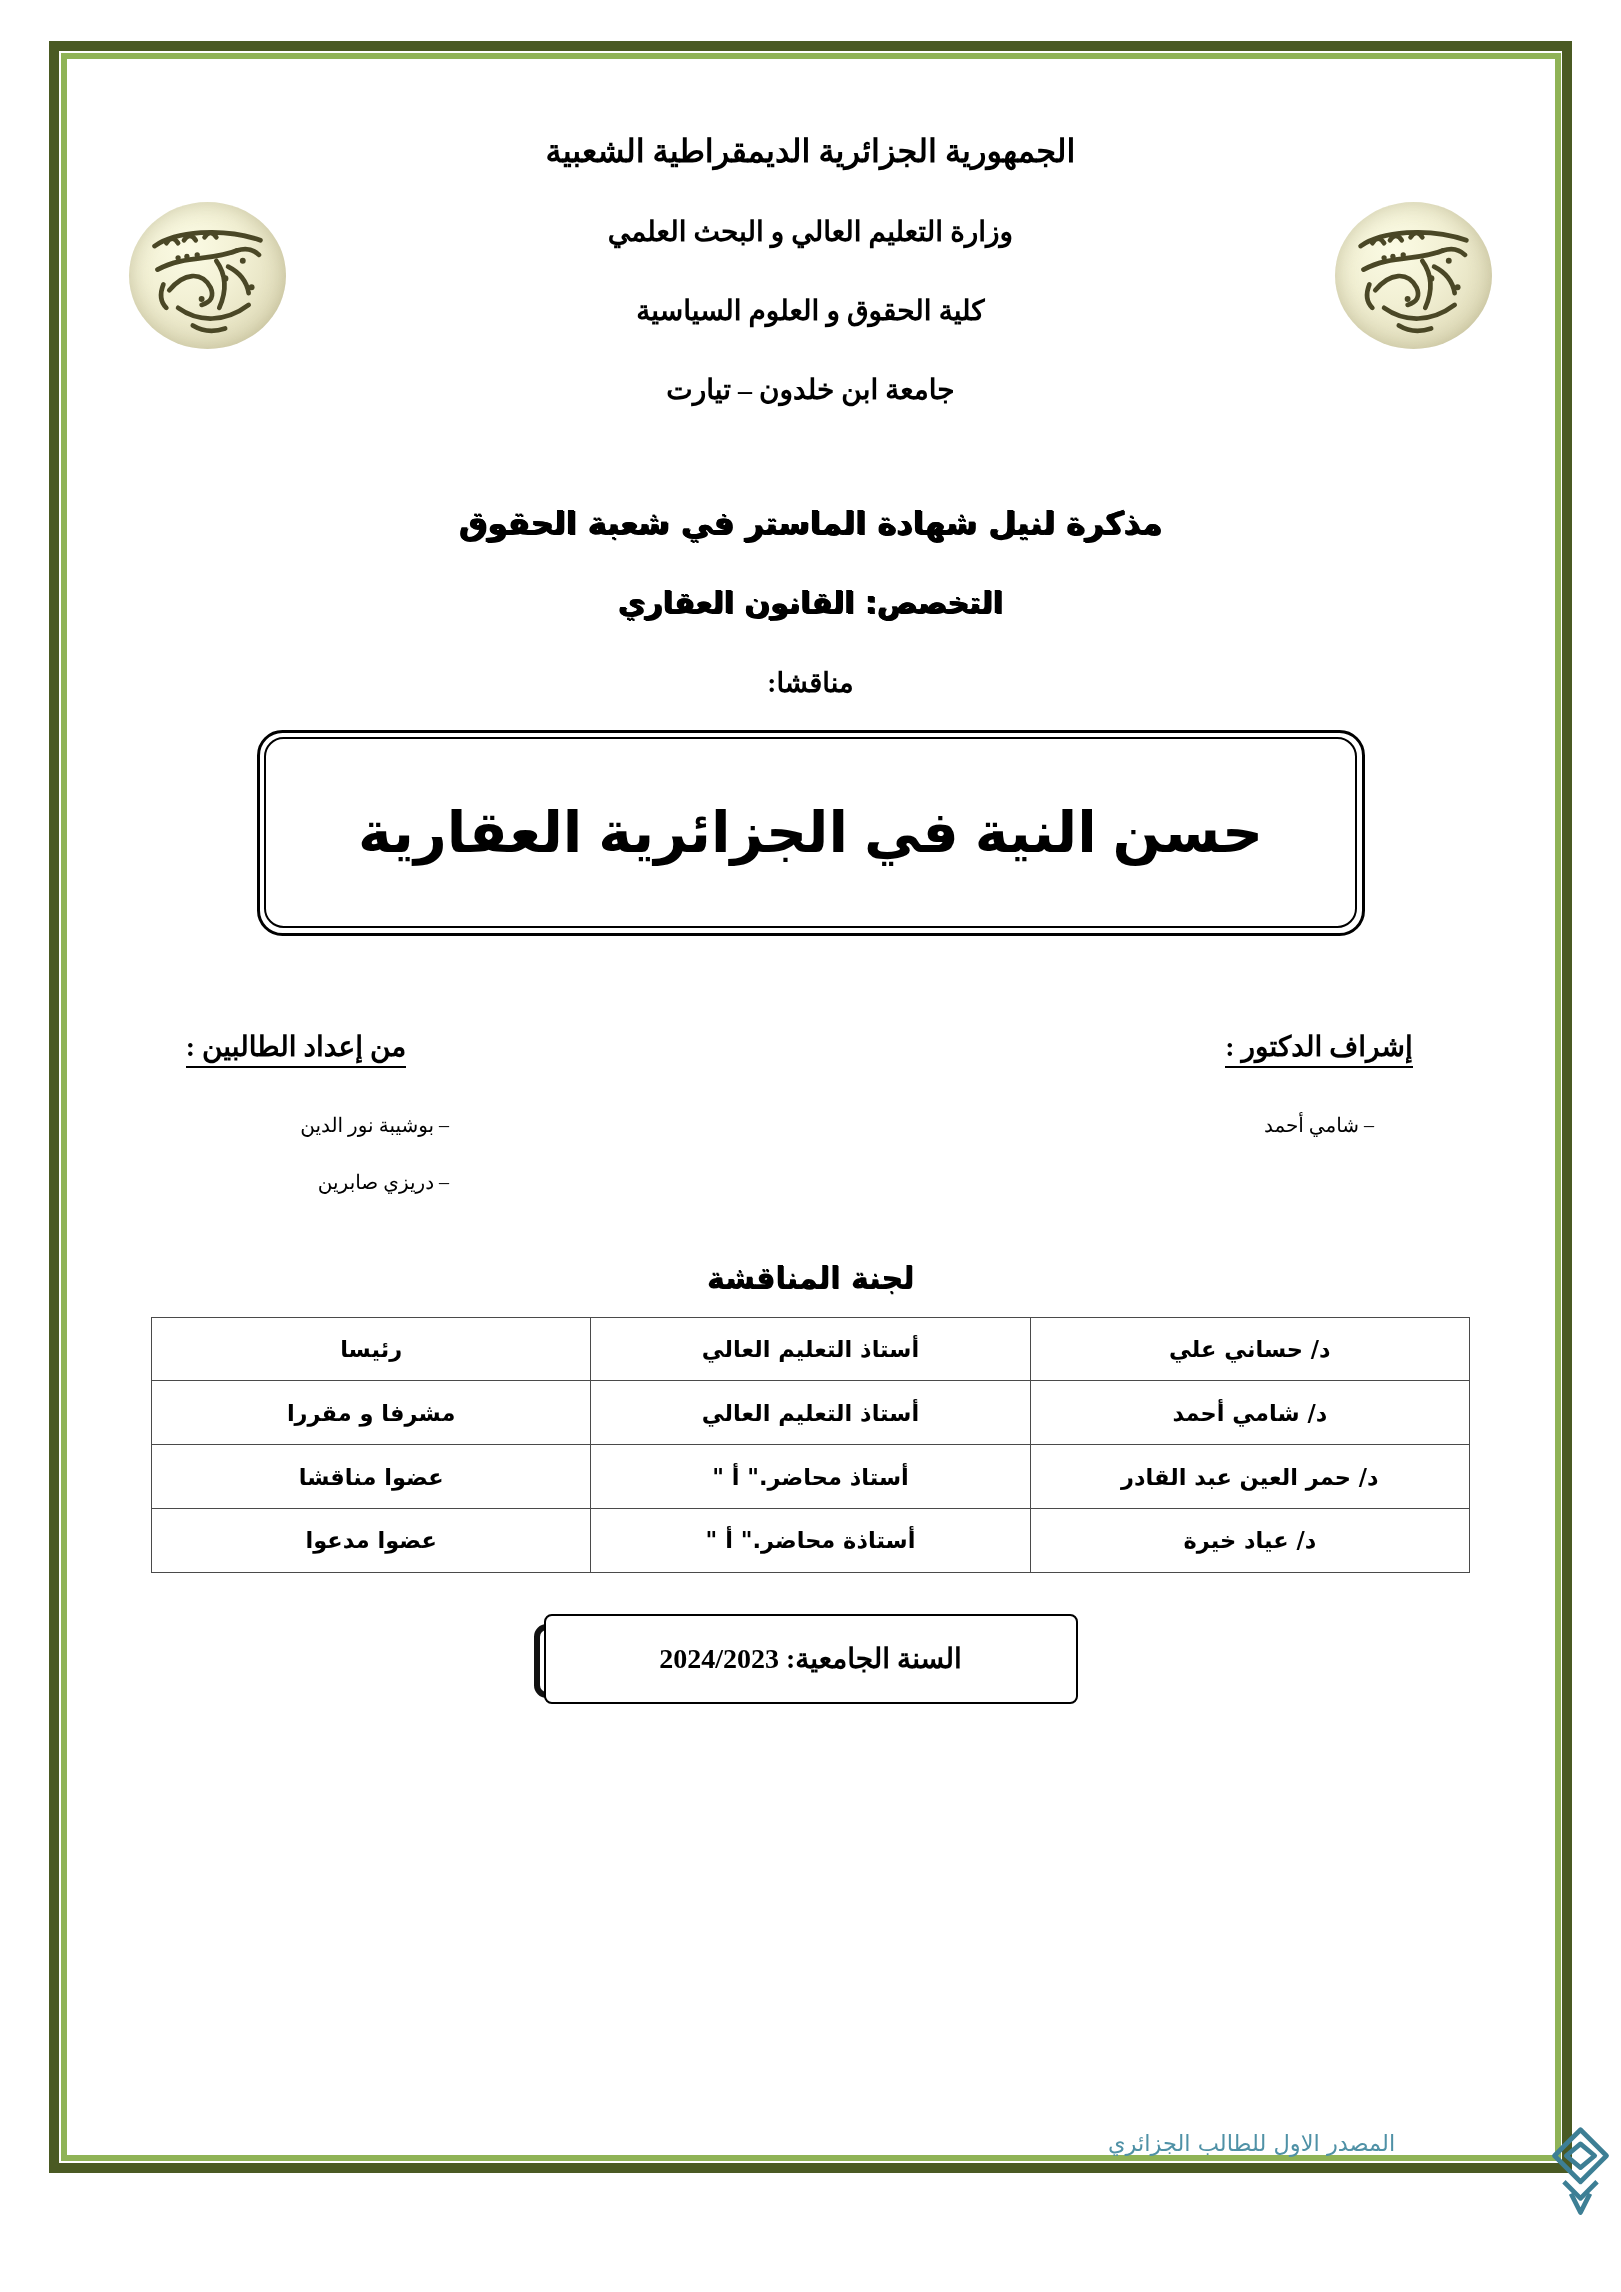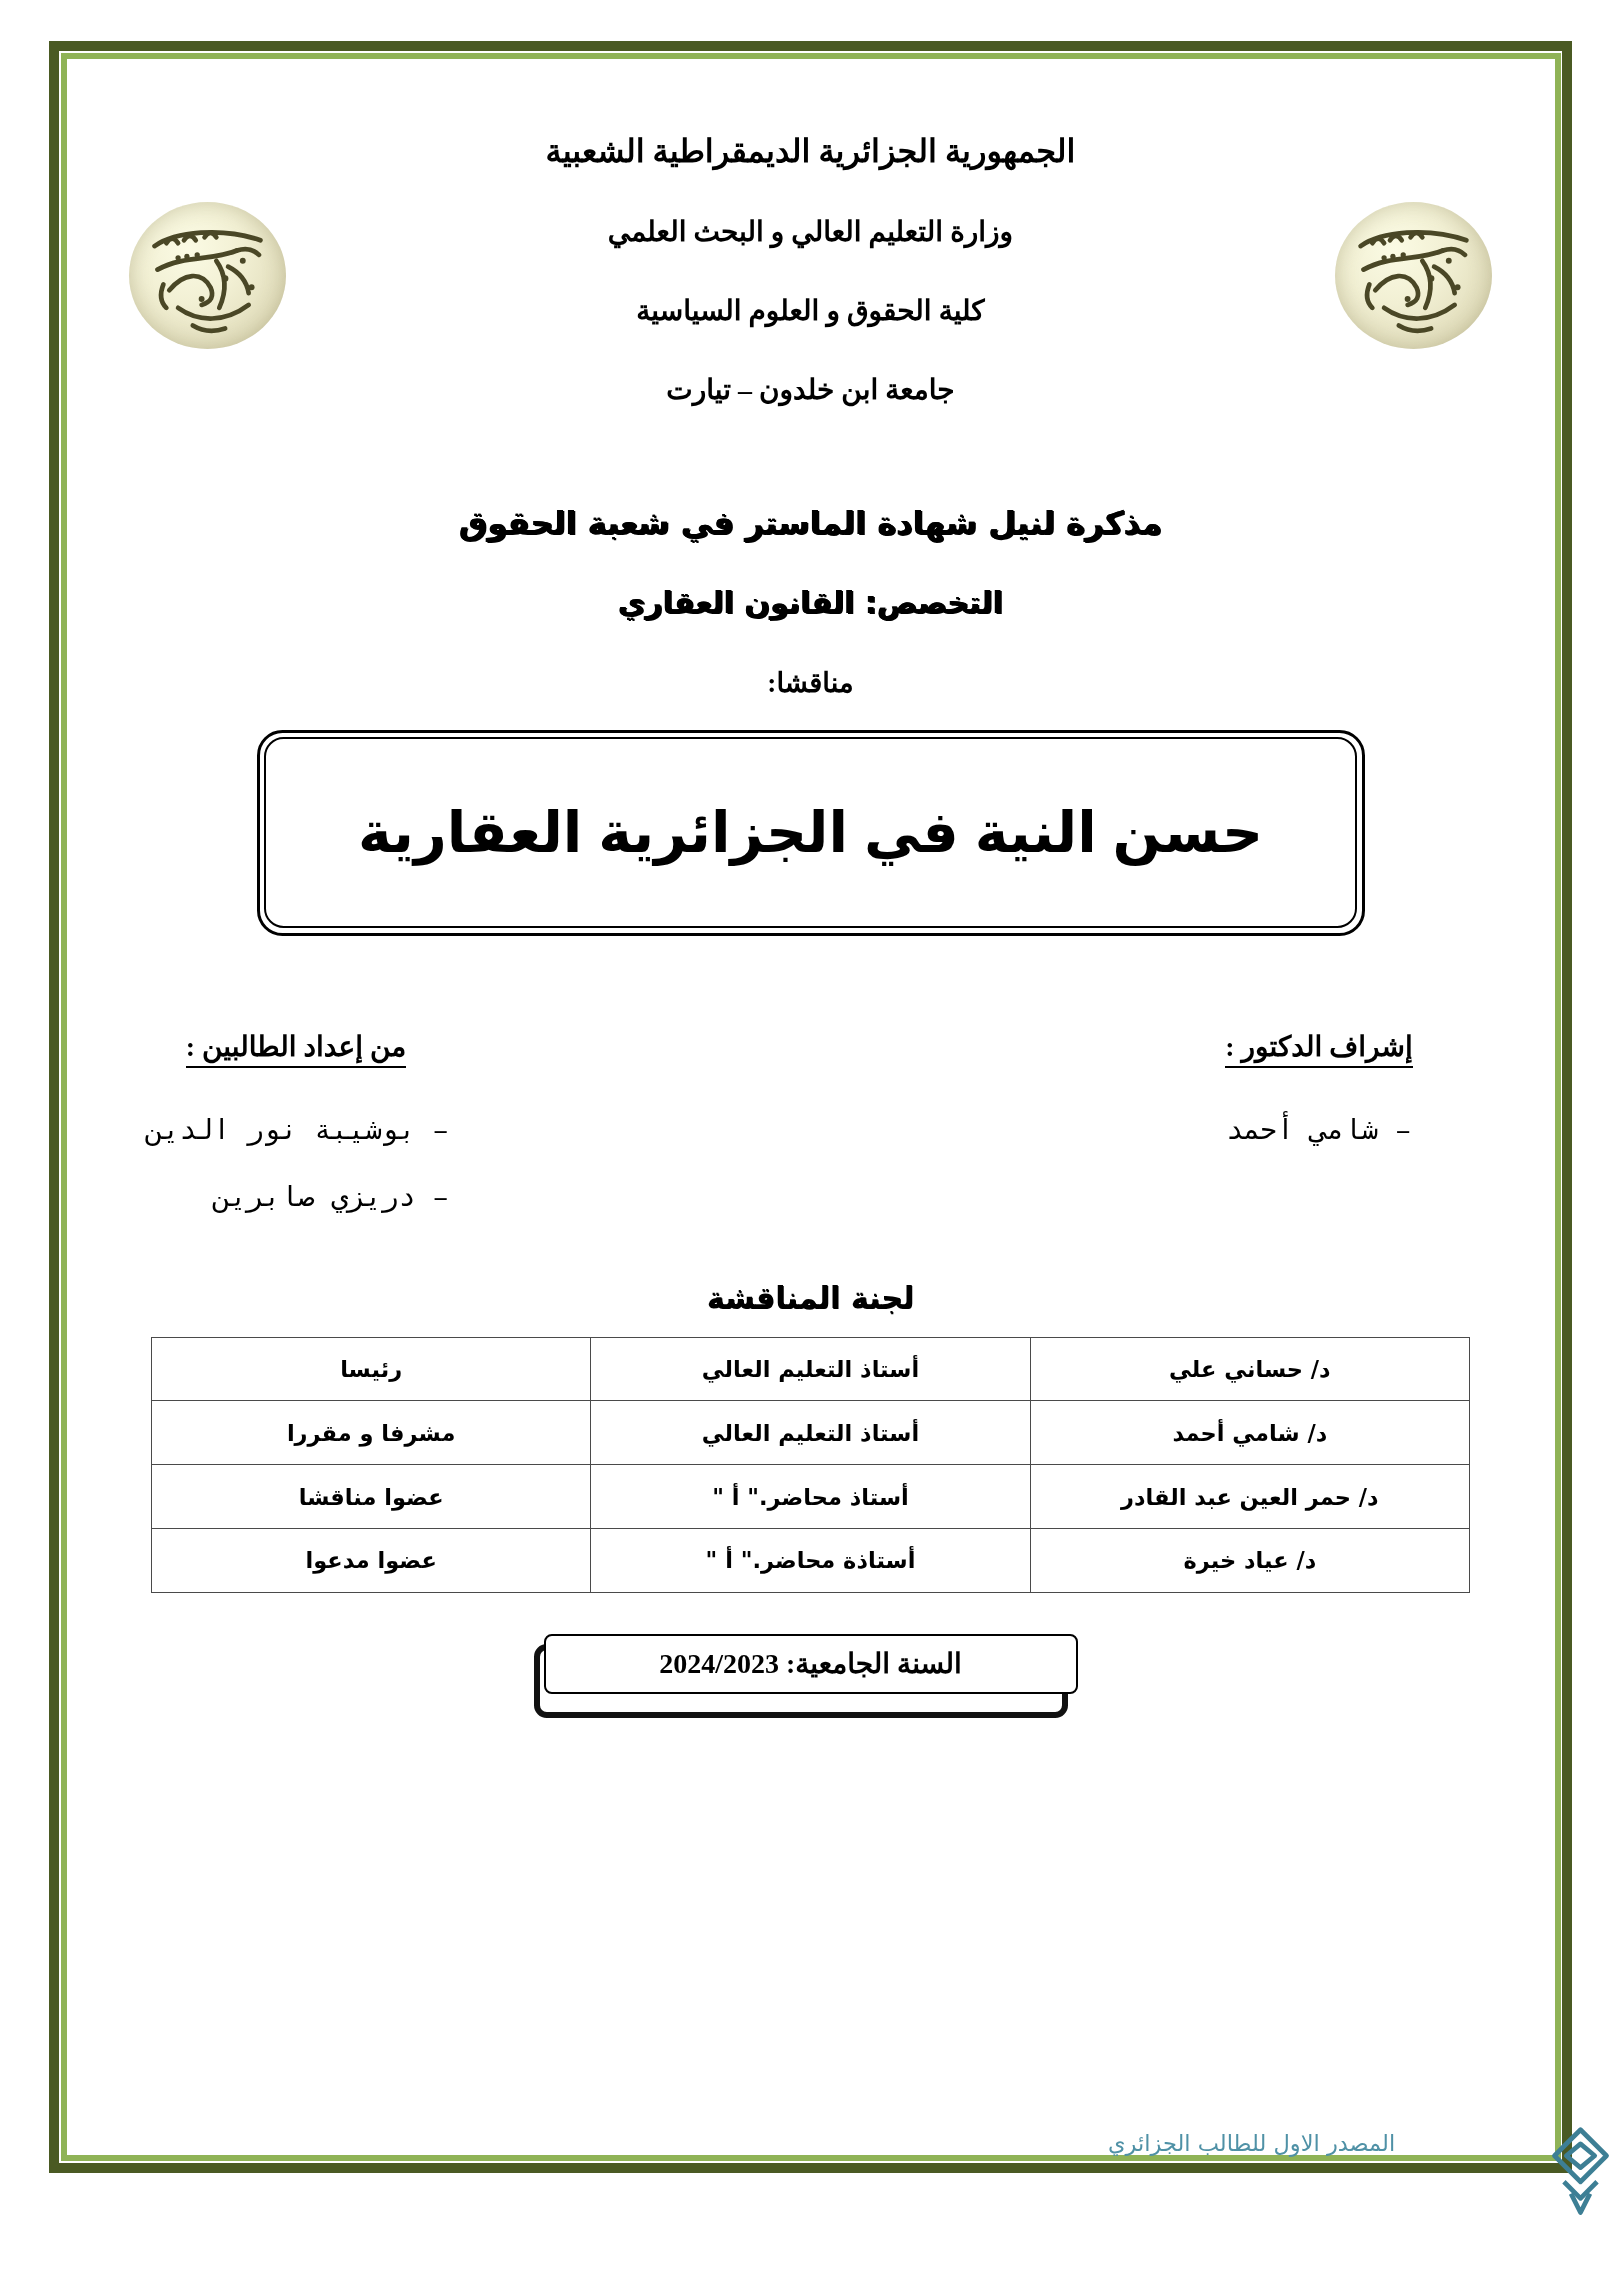--- a/index.html
+++ b/index.html
@@ -163,22 +163,22 @@
     font-family: "Liberation Serif", "DejaVu Serif", serif;
     font-weight: bold;
     font-size: 28px;
     color: #000;
     display: inline-block;
     border-bottom: 2.5px solid #000;
     padding-bottom: 3px;
     margin-bottom: 45px;
   }
   .people-item {
-    font-family: Liberation Mono, monospace;
-    font-size: 28px;
+    font-family: Liberation Serif, serif;
+    font-size: 20px;
     color: #000;
     margin-bottom: 33px;
     white-space: nowrap;
   }
   .people-col.stu .people-item { text-align: right; padding-right: 3.9px; }
 
   
   .jury-title {
     text-align: center;
     font-family: "DejaVu Sans", sans-serif;
@@ -221,21 +221,21 @@
     position: absolute;
     left: -9.8px; top: 9.8px;
     width: 534px; height: 74px;
     border: 6.9px solid #111;
     border-radius: 12.7px;
     box-sizing: border-box;
   }
   .year-box {
     position: absolute;
     left: 0; top: 0;
-    width: 534px; height: 60px;
+    width: 534px; height: 90px;
     border: 2.9px solid #000;
     border-radius: 7.8px;
     box-sizing: border-box;
     background: #fff;
     display: flex;
     align-items: center;
     justify-content: center;
   }
   .year-text {
     font-family: "Liberation Serif", "DejaVu Serif", serif;

